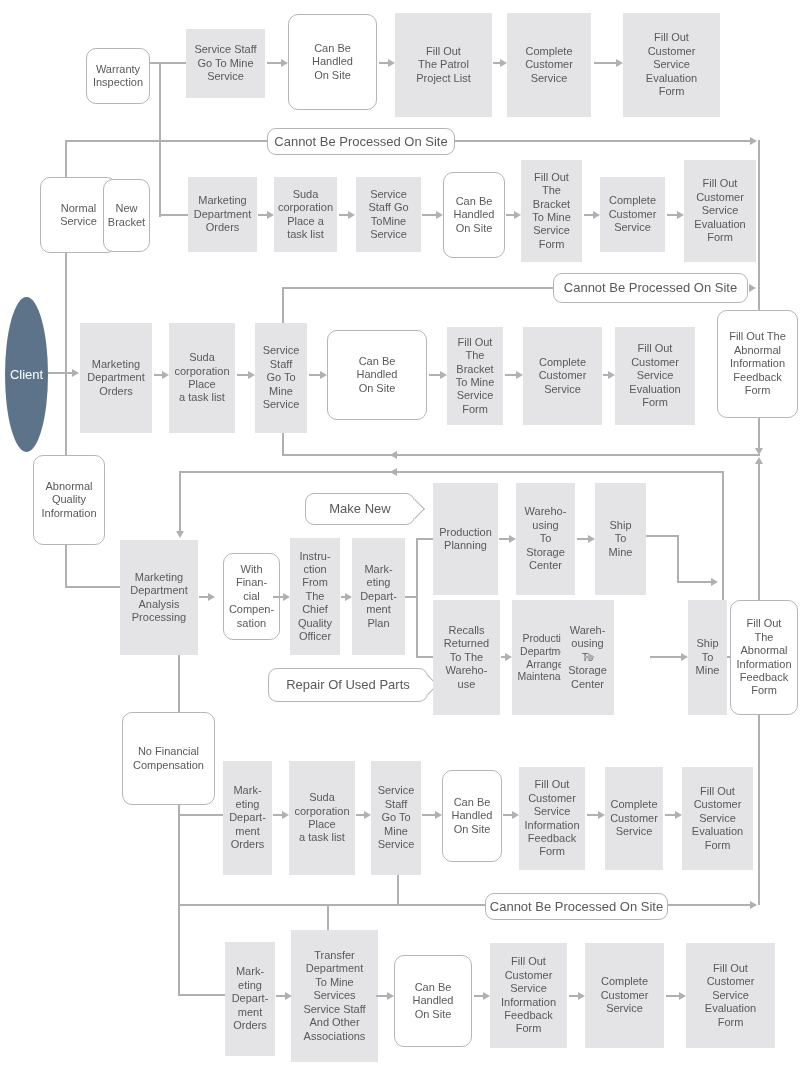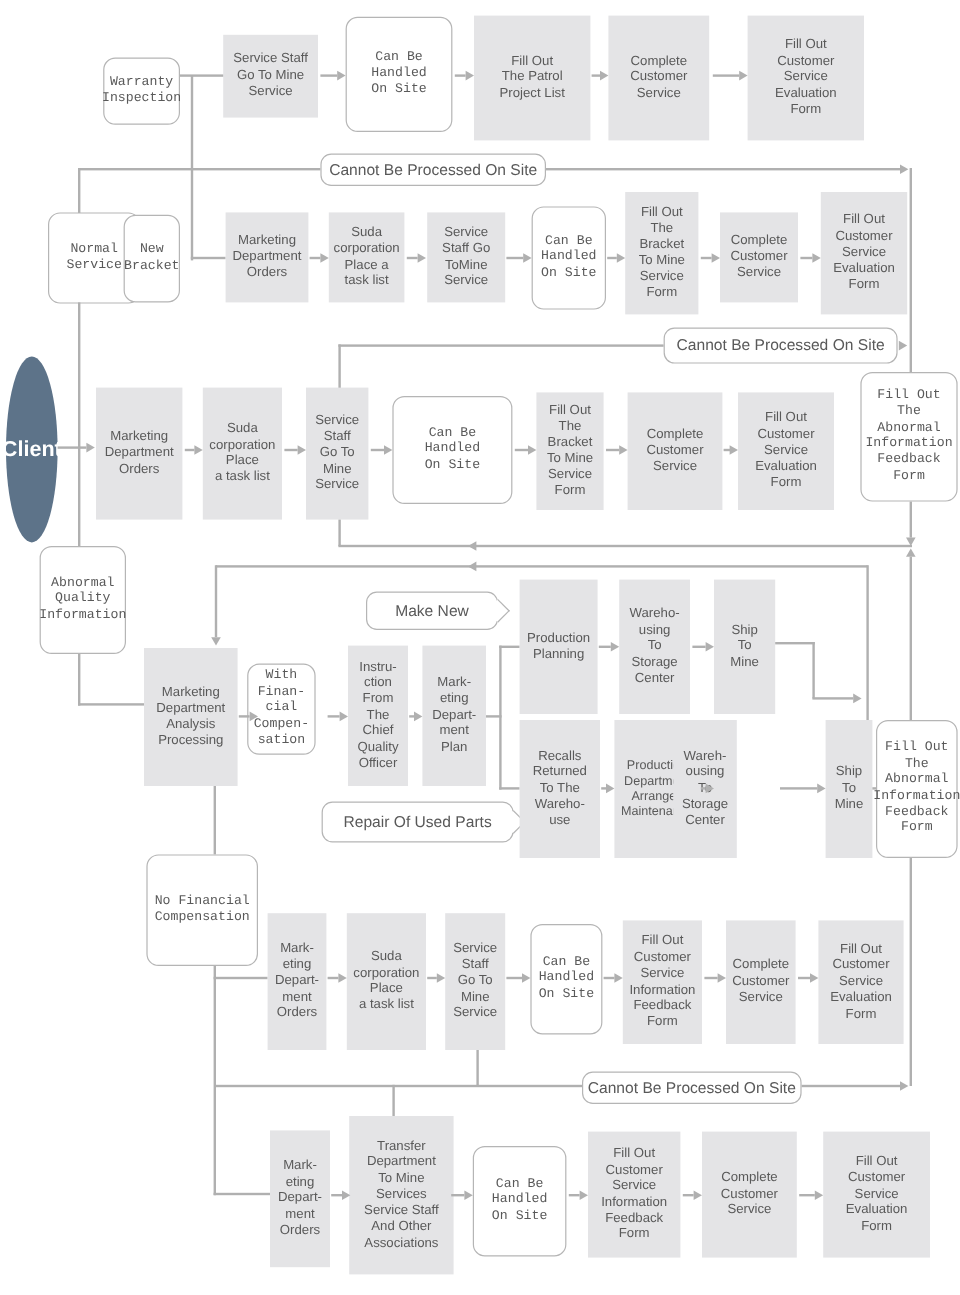--- a/index.html
+++ b/index.html
@@ -1,24 +1,24 @@
 <!DOCTYPE html>
 <html style="--background: #ffffff; --node_fill: #e4e4e6; --node_text: #595959; --line: #b0b0b0; --terminal_border: #b5b5b5; --client_fill: #5d7389; --client_text: #ffffff;"><head>
 <meta charset="utf-8">
 <style>
   html,body{margin:0;padding:0;}
   body{background:#fff;font-family:"Liberation Sans", sans-serif;}
   #canvas{position:relative;width:800px;height:1079px;background:var(--background,#fff);overflow:hidden;}
   .node{position:absolute;display:flex;align-items:center;justify-content:center;text-align:center;
         font-size:11px;line-height:1.22;color:var(--node_text,#595959);white-space:pre-line;box-sizing:border-box;}
   .gray{background:var(--node_fill,#e4e4e6);}
-  .term{background:#fff;border:1.5px solid var(--terminal_border,#b5b5b5);border-radius:10px;font-family:Liberation Mono, monospace;}
+  .term{background:#fff;border:1.5px solid var(--terminal_border,#b5b5b5);border-radius:10px;}
   .callout{background:#fff;border:1.5px solid var(--terminal_border,#b5b5b5);border-radius:9px;font-size:13px;white-space:nowrap;}
   .client{position:absolute;display:flex;align-items:center;justify-content:center;border-radius:50%;
-          background:var(--client_fill,#5d7389);color:var(--client_text,#fff);font-weight:bold;font-size:18px;}
+          background:var(--client_fill,#5d7389);color:var(--client_text,#fff);font-weight:normal;font-size:13px;}
   .hline{position:absolute;height:2px;background:var(--line,#b0b0b0);}
   .vline{position:absolute;width:2px;background:var(--line,#b0b0b0);}
   .arrow{position:absolute;width:0;height:0;}
   .ar{border-top:4px solid transparent;border-bottom:4px solid transparent;border-left:7px solid var(--line,#a9a9a9);}
   .al{border-top:4px solid transparent;border-bottom:4px solid transparent;border-right:7px solid var(--line,#a9a9a9);}
   .ad{border-left:4px solid transparent;border-right:4px solid transparent;border-top:7px solid var(--line,#a9a9a9);}
   .au{border-left:4px solid transparent;border-right:4px solid transparent;border-bottom:7px solid var(--line,#a9a9a9);}
   .wedge{position:absolute;right:-8px;top:50%;margin-top:-7px;width:13px;height:13px;background:#fff;
          border-top:1.5px solid var(--terminal_border,#b5b5b5);border-right:1.5px solid var(--terminal_border,#b5b5b5);
          transform:rotate(45deg);}
@@ -189,21 +189,21 @@
 
   <div class="node term" style="left:33px;top:455px;width:72px;height:90px">Abnormal
 Quality
 Information</div>
   <div class="vline" style="left:65px;top:545px;height:43px"></div>
   <div class="hline" style="left:65px;top:586px;width:55px"></div>
   <div class="node gray" style="left:120px;top:540px;width:78px;height:115px">Marketing
 Department
 Analysis
 Processing</div>
-  <div class="node term" style="left:206px;top:553px;width:57px;height:76px">With
+  <div class="node term" style="left:223px;top:553px;width:57px;height:87px">With
 Finan-
 cial
 Compen-
 sation</div>
   <div class="node gray" style="left:290px;top:538px;width:50px;height:117px">Instru-
 ction
 From
 The
 Chief
 Quality

